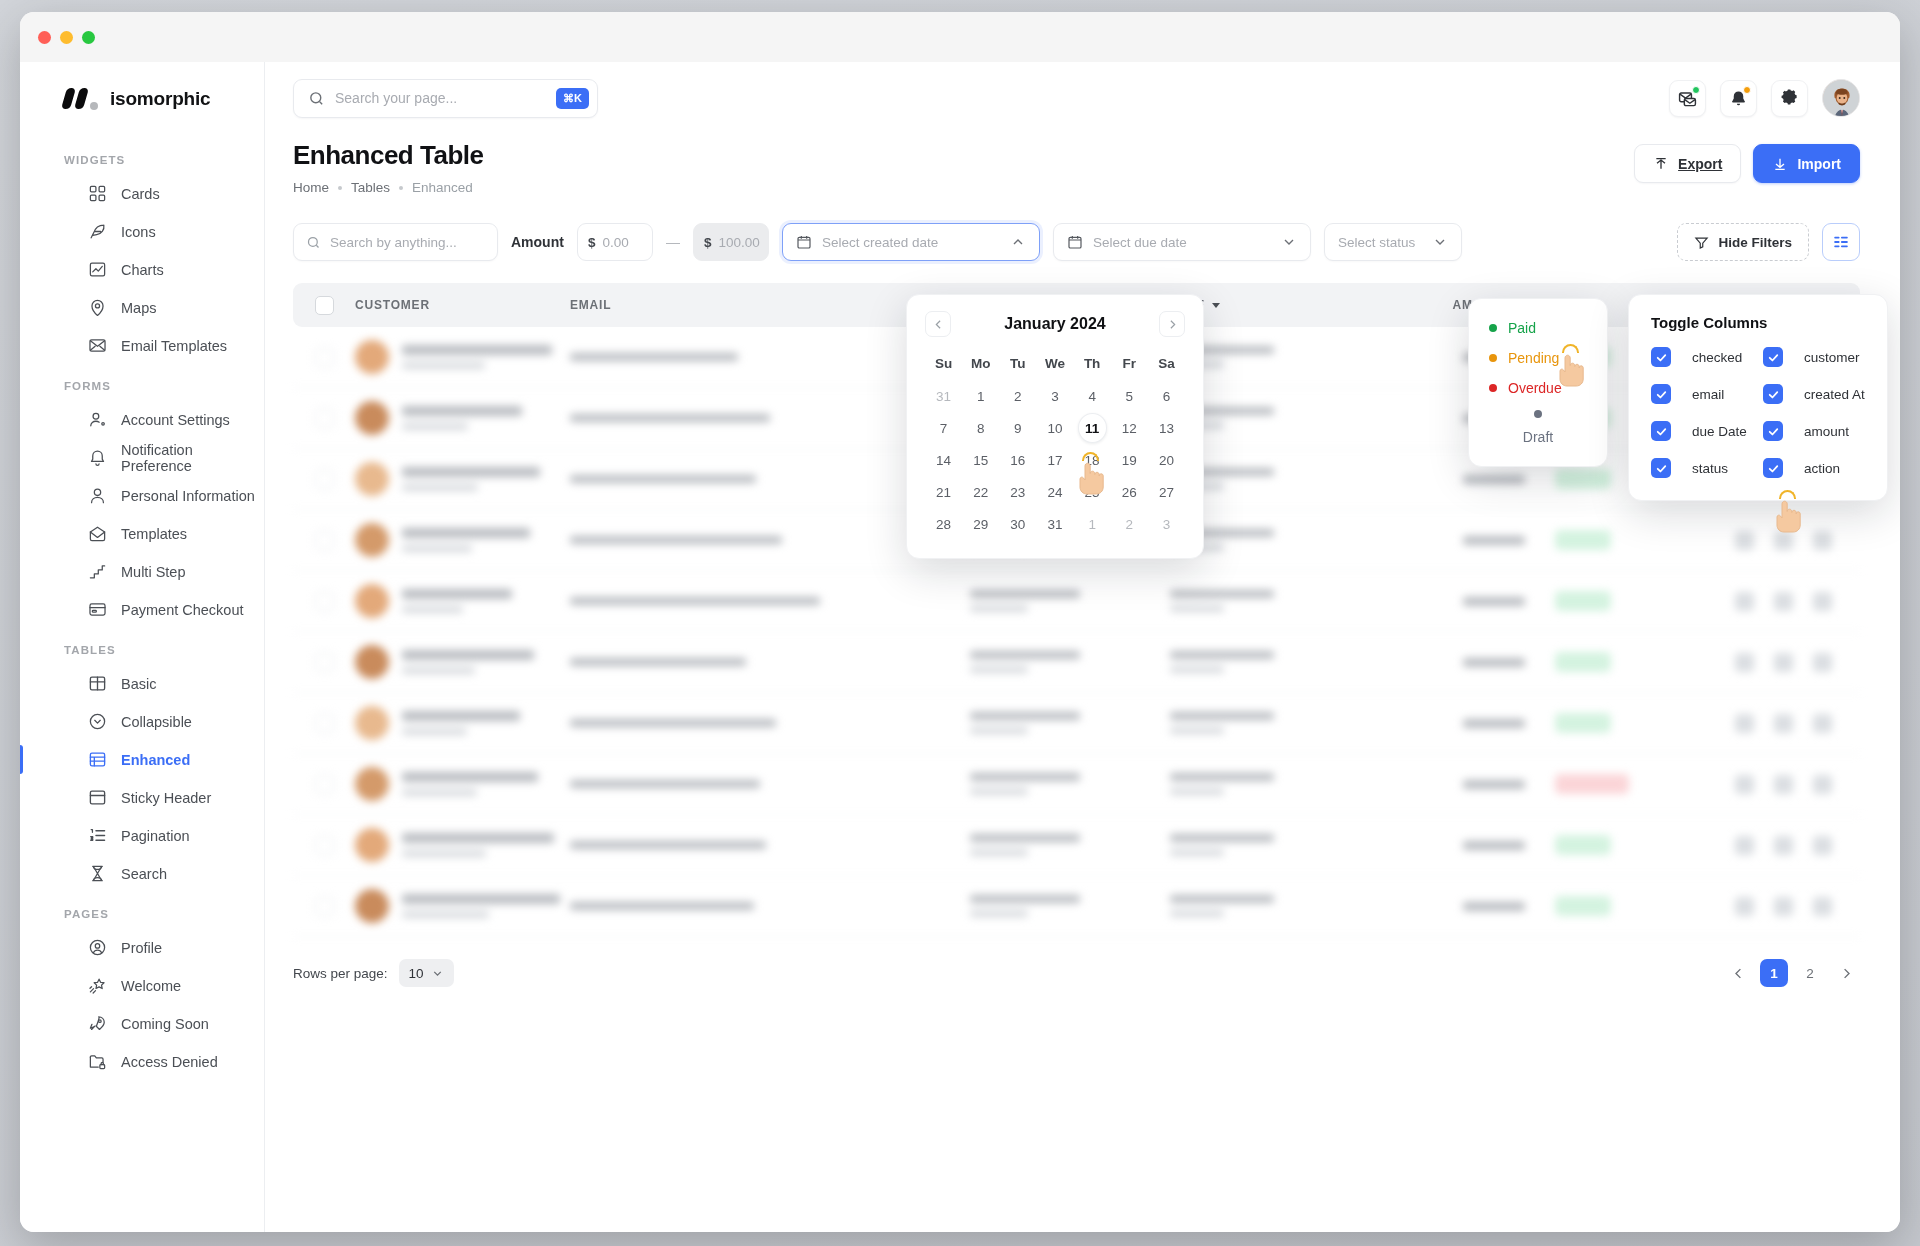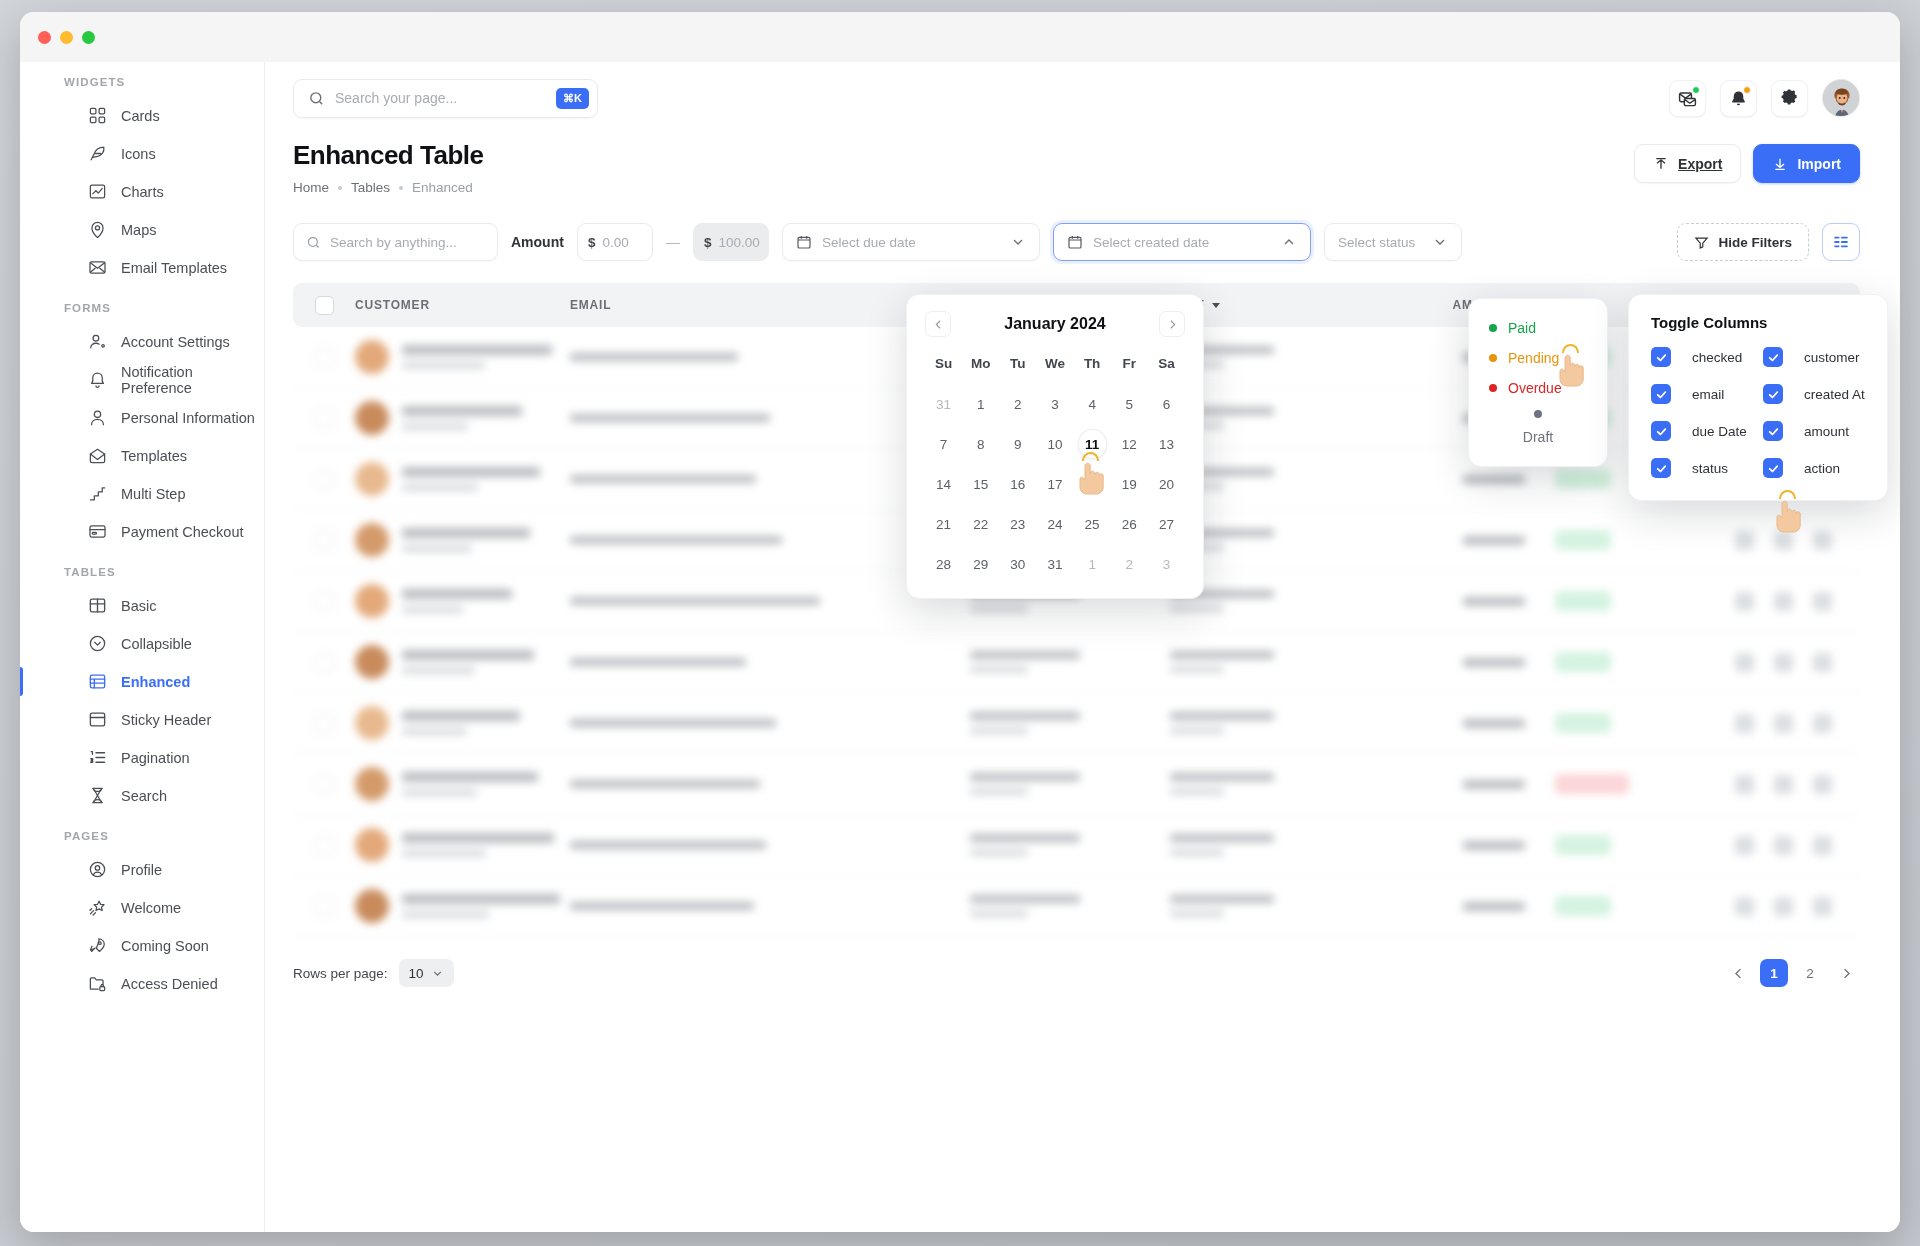--- a/index.html
+++ b/index.html
@@ -184,21 +184,21 @@
   .pg.act{background:#3b6ef6;color:#fff;font-weight:600;}
   .pg svg{width:15px;height:15px;}
 
   
   .pop{position:absolute;background:#fff;border-radius:13px;box-shadow:0 12px 42px rgba(16,24,40,.16);border:1px solid #f0f1f3;z-index:30;}
   .cal-pop{left:886px; top:282px; width:298px; padding:16px 18px 18px 18px;}
   .cal-head{display:flex;align-items:center;justify-content:space-between;margin-bottom:13px;}
   .cal-nav{width:26px;height:26px;border:1px solid #eceef1;border-radius:7px;display:flex;align-items:center;justify-content:center;}
   .cal-nav svg{width:13px;height:13px;color:#9aa0a6;}
   .cal-title{font-size:16px;font-weight:700;color:#101114;}
-  .cal-grid{display:grid;grid-template-columns:repeat(7,1fr);row-gap:8px;}
+  .cal-grid{display:grid;grid-template-columns:repeat(7,1fr);row-gap:0;}
   .cal-dow{text-align:center;font-size:13.5px;color:#43474d;font-weight:600;padding:6px 0 9px;}
   .cal-day{height:32px;display:flex;align-items:center;justify-content:center;font-size:13.5px;color:#5b5f66;position:relative;}
   .cal-day.mute{color:#b5b8bd;}
   .cal-day.sel{font-weight:700;color:#101114;}
   .cal-day.sel::before{content:"";position:absolute;inset:1px 4px;border-radius:50%;border:1px solid #eceef1;background:#fff;box-shadow:0 1px 3px rgba(16,24,40,.08);}
   .cal-day span{position:relative;}
 
   .status-pop{left:1448px;top:286px;width:140px;padding:14px 0 14px 0;}
   .st-item{display:flex;align-items:center;gap:11px;padding:7px 20px;font-size:14px;}
   .st-dot{width:8px;height:8px;border-radius:50%;}
@@ -228,20 +228,28 @@
     <div class="dots">
       <span class="dot r"></span>
       <span class="dot y"></span>
       <span class="dot g"></span>
     </div>
   </div>
 
   <div class="body-row">
 
     <div class="sidebar">
+      <div class="brand">
+        <span class="brand-mark">
+              <i></i>
+              <i></i>
+              <u></u>
+            </span>
+        <span class="brand-name">isomorphic</span>
+      </div>
       <div id="nav-root">
             <div class="nav-sec">WIDGETS</div>
             <div class="nav-item">
               <span class="nav-ico">
                 <svg viewBox="0 0 24 24" fill="none" stroke="currentColor" stroke-width="1.6" stroke-linecap="round" stroke-linejoin="round">
                   <rect x="3" y="3" width="7" height="7" rx="1.4"></rect>
                   <rect x="14" y="3" width="7" height="7" rx="1.4"></rect>
                   <rect x="3" y="14" width="7" height="7" rx="1.4"></rect>
                   <rect x="14" y="14" width="7" height="7" rx="1.4"></rect>
                 </svg>
@@ -526,38 +534,38 @@
         <span class="amt-label">Amount</span>
         <div class="amt-in">
           <span class="cur">$</span>
           <span class="val">0.00</span>
         </div>
         <span class="dash">—</span>
         <div class="amt-in filled">
           <span class="cur">$</span>
           <span class="val">100.00</span>
         </div>
+        <div class="fsel w1 open">
+          <svg class="cal" viewBox="0 0 24 24" fill="none" stroke="currentColor" stroke-width="1.8">
+                <rect x="3" y="5" width="18" height="16" rx="2"></rect>
+                <path d="M3 9h18M8 3v4M16 3v4"></path>
+              </svg>
+          <span class="lbl">Select created date</span>
+          <svg viewBox="0 0 24 24" fill="none" stroke="currentColor" stroke-width="2">
+                <path d="M6 15l6-6 6 6"></path>
+              </svg>
+        </div>
         <div class="fsel w2">
           <svg class="cal" viewBox="0 0 24 24" fill="none" stroke="currentColor" stroke-width="1.8">
                 <rect x="3" y="5" width="18" height="16" rx="2"></rect>
                 <path d="M3 9h18M8 3v4M16 3v4"></path>
               </svg>
           <span class="lbl">Select due date</span>
           <svg viewBox="0 0 24 24" fill="none" stroke="currentColor" stroke-width="2">
                 <path d="M6 9l6 6 6-6"></path>
-              </svg>
-        </div>
-        <div class="fsel w1 open">
-          <svg class="cal" viewBox="0 0 24 24" fill="none" stroke="currentColor" stroke-width="1.8">
-                <rect x="3" y="5" width="18" height="16" rx="2"></rect>
-                <path d="M3 9h18M8 3v4M16 3v4"></path>
-              </svg>
-          <span class="lbl">Select created date</span>
-          <svg viewBox="0 0 24 24" fill="none" stroke="currentColor" stroke-width="2">
-                <path d="M6 15l6-6 6 6"></path>
               </svg>
         </div>
         <div class="fsel w3">
           <span class="lbl">Select status</span>
           <svg viewBox="0 0 24 24" fill="none" stroke="currentColor" stroke-width="2">
                 <path d="M6 9l6 6 6-6"></path>
               </svg>
         </div>
         <div class="spacer"></div>
         <div class="hidefilters">

